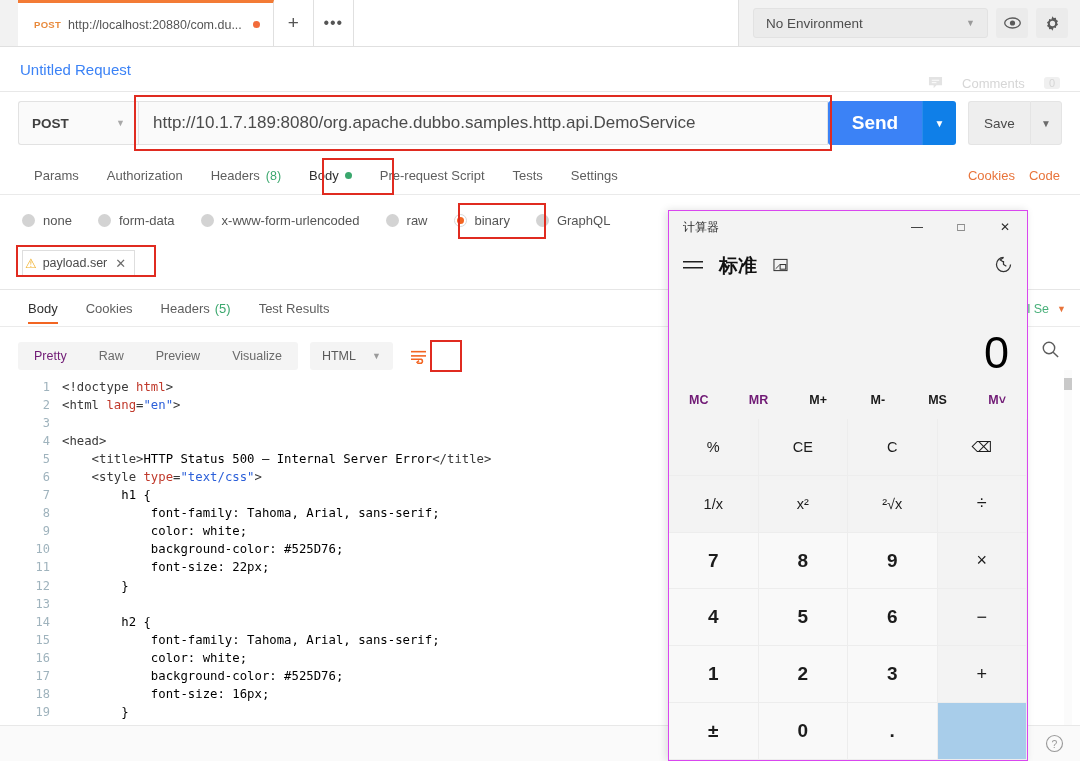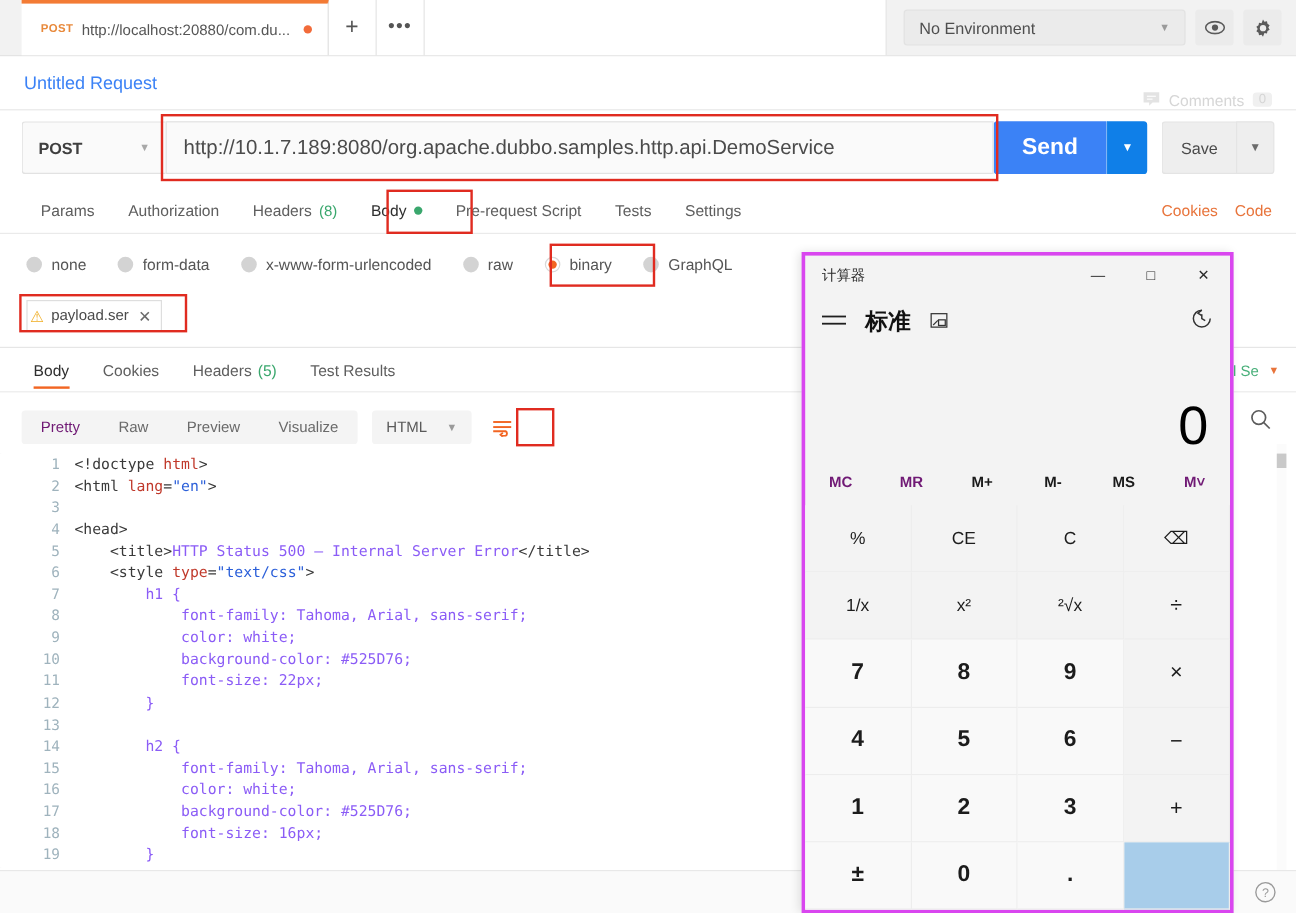--- a/index.html
+++ b/index.html
@@ -50,21 +50,21 @@
   }
 
   
   .req-title-bar {
     position:absolute; left:0; top:47px; width:1080px; height:45px;
     background:#fff; border-bottom:1px solid #e8e8e8;
     display:flex; align-items:center; justify-content:space-between;
     padding:0 20px 0 20px;
   }
   .req-title { font-size:15px; color:#3b82f6; }
-  .comments { display:flex; align-items:center; gap:7px; color:#d6d6d6; font-size:13px;margin-top:28px; }
+  .comments { display:flex; align-items:center; gap:19px; color:#d6d6d6; font-size:13px;margin-top:28px; }
   .comments .count { background:#f0f0f0; color:#d6d6d6; border-radius:3px; padding:0 5px; font-size:11px;}
 
   
   .url-row {
     position:absolute; left:0; top:93px; width:1080px; height:60px;
     background:#fff; display:flex; align-items:center; padding:0 18px; gap:0;
   }
   .method-select {
     width:120px; height:44px; background:#fafafa;
     border:1px solid #e2e2e2; border-right:none; border-radius:3px 0 0 3px;
@@ -173,41 +173,41 @@
   .code-area {
     position:absolute; left:0; top:378px; width:1080px; height:345px;
     background:#fff; overflow:hidden;
   }
   .code-row { display:flex; height:18.05px; align-items:center; font-family:"DejaVu Sans Mono", monospace; font-size:12.3px; }
   .gutter { width:62px; text-align:right; padding-right:12px; color:#9fb3bd; font-size:12px; flex-shrink:0; }
   .code-line { white-space:pre; color:#3a3a3a; }
   .tk-tag { color:#3a3a3a; }
   .tk-attr { color:#c0392b; }
   .tk-str { color:#2b5fd9; }
-  .tk-txt { color:#8b5cf6; }
+  .tk-txt { color:#000000; }
   .tk-punct { color:#3a3a3a; }
 
   
   .code-search { position:absolute; right:20px; top:340px; color:#5c5c5c; }
   .code-scroll-track { position:absolute; right:8px; top:370px; width:8px; height:355px; background:#fbfbfb; }
   .code-scroll-thumb { position:absolute; right:8px; top:378px; width:8px; height:12px; background:#c9c9c9; }
   .code-left-border { position:absolute; left:0; top:378px; width:1px; height:345px; background:#efefef; }
 
   
   .footer {
     position:absolute; left:0; bottom:0; width:1080px; height:36px;
     background:#fafafa; border-top:1px solid #e8e8e8;
     display:flex; align-items:center; justify-content:flex-end; gap:18px; padding-right:16px;
   }
   .footer .fi { color:#8d8d8d; display:flex; align-items:center; }
 
   
   .calc {
     position:absolute; left:668px; top:210px; width:360px; height:551px;
-    background:#f3f3f3; border:3px solid #d946ef;
+    background:#f3f3f3; border:1px solid #d946ef;
     box-shadow:-2px 0 8px rgba(0,0,0,.12);
     display:flex; flex-direction:column;
     font-family:"Liberation Sans", sans-serif;
   }
   .calc-titlebar { height:32px; display:flex; align-items:center; }
   .calc-title { font-size:12px; color:#2b2b2b; padding-left:14px; }
   .calc-wbtns { margin-left:auto; display:flex; height:32px; }
   .calc-wbtn { width:44px; height:32px; display:flex; align-items:center; justify-content:center; color:#2b2b2b; font-size:12px; }
   .calc-header { height:46px; display:flex; align-items:center; padding:0 14px; gap:16px; }
   .calc-ham { font-size:17px; color:#1f1f1f; line-height:1; }

